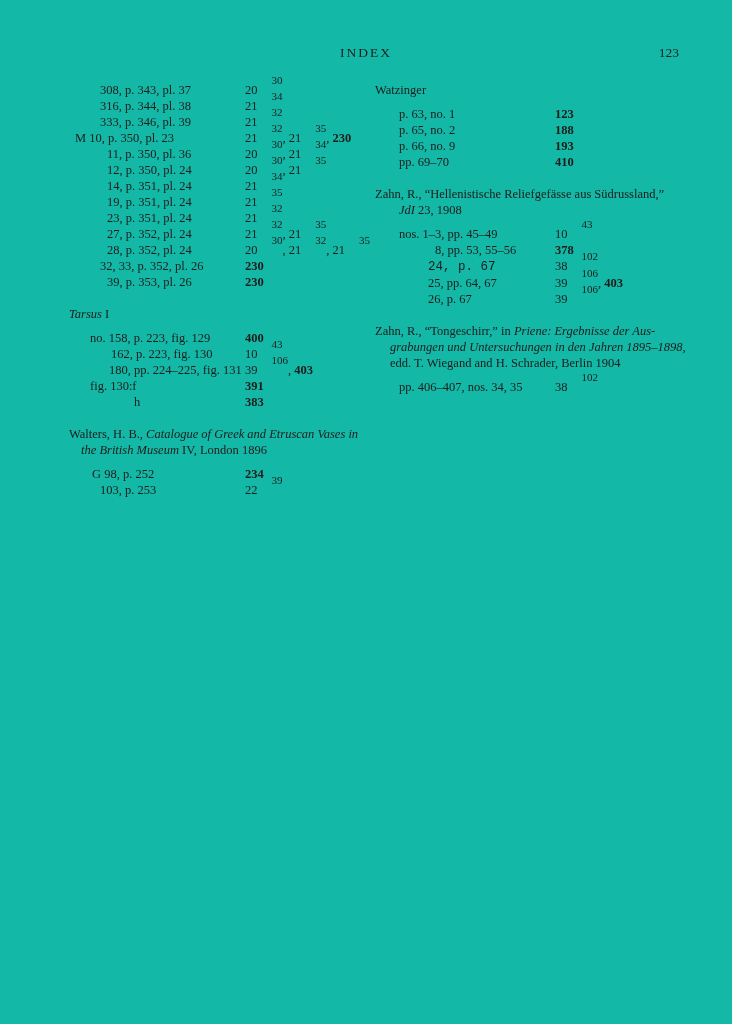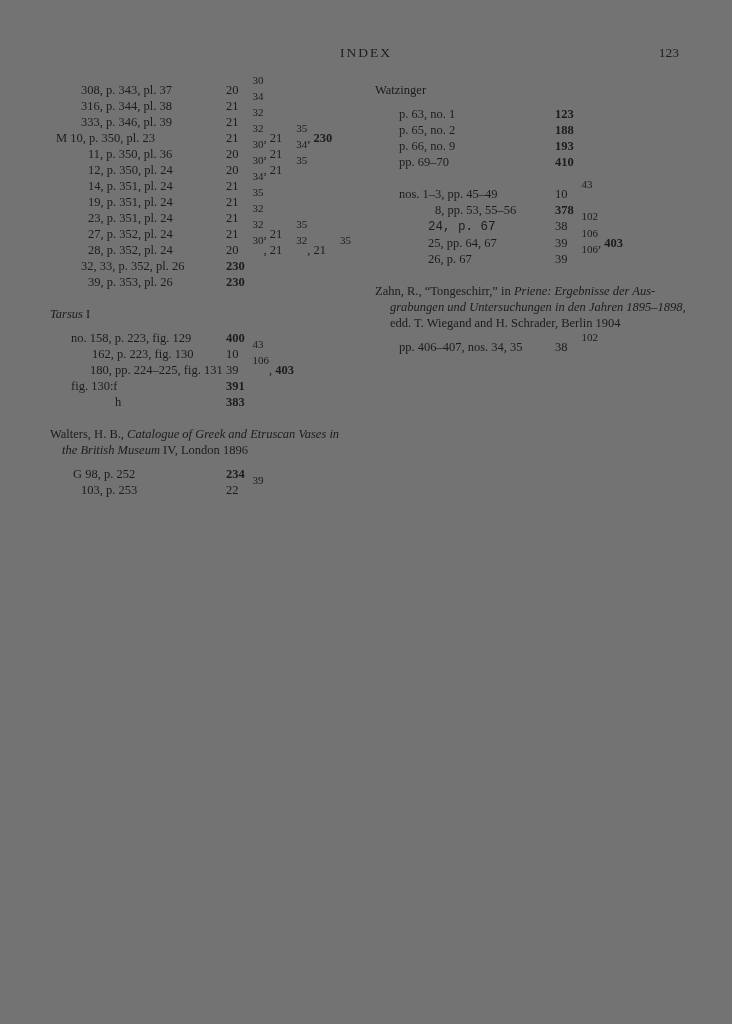--- a/index.html
+++ b/index.html
@@ -6,21 +6,21 @@
   body {
     width: 732px; height: 1024px;
     background: #fcfbf8;
     font-family: "Liberation Serif", "DejaVu Serif", serif;
     color: #1c1c1c;
     -webkit-font-smoothing: antialiased;
   }
   .page {
     position: relative;
     width: 732px; height: 1024px;
-    background: #737373;
+    background: #14b8a6;
     font-size: 12.5px;
     line-height: 16px;
     overflow: hidden;
   }
   .page-header {
     position: absolute;
     top: 45px; left: 0; right: 0;
     height: 18px;
   }
   .header-title {
@@ -28,21 +28,21 @@
     text-align: center;
     font-size: 13.5px;
     letter-spacing: 2px;
   }
   .page-number {
     position: absolute;
     top: 0; right: 53px;
     font-size: 13.5px;
   }
   .col { position: absolute; top: 82px; }
-  .col-left  { left: 50px;  width: 306px; --tab: 176px; }
+  .col-left  { left: 69px;  width: 306px; --tab: 176px; }
   .col-right { left: 375px; width: 336px; --tab: 180px; }
 
   .blk + .blk { margin-top: 16px; }
   .heading-blk + .rows-blk { margin-top: 8px; }
 
   .hline { white-space: nowrap; }
   .it { font-style: italic; }
 
   .row { position: relative; white-space: nowrap; }
   .loc { display: inline-block; }
@@ -106,20 +106,24 @@
   <div class="col col-right" id="col-right">
       <div class="blk heading-blk">
         <div class="hline"><span>Watzinger</span></div>
       </div>
       <div class="blk rows-blk">
         <div class="row"><span class="loc" style="padding-left: 24px;">p. 63, no. 1</span><span class="refs"><span class="ref bold">123</span></span></div>
         <div class="row"><span class="loc" style="padding-left: 24px;">p. 65, no. 2</span><span class="refs"><span class="ref bold">188</span></span></div>
         <div class="row"><span class="loc" style="padding-left: 24px;">p. 66, no. 9</span><span class="refs"><span class="ref bold">193</span></span></div>
         <div class="row"><span class="loc" style="padding-left: 24px;">pp. 69–70</span><span class="refs"><span class="ref bold">410</span></span></div>
       </div>
+      <div class="blk heading-blk">
+        <div class="hline"><span>Zahn, R., “Hellenistische Reliefgefässe aus Südrussland,”</span></div>
+        <div class="hline" style="padding-left: 24px;"><span class="it">JdI</span><span> 23, 1908</span></div>
+      </div>
       <div class="blk rows-blk">
         <div class="row"><span class="loc" style="padding-left: 24px;">nos. 1–3, pp. 45–49</span><span class="refs"><span class="ref">10<sup class="note">43</sup></span></span></div>
         <div class="row"><span class="loc" style="padding-left: 60px;">8, pp. 53, 55–56</span><span class="refs"><span class="ref bold">378</span></span></div>
         <div class="row"><span class="loc" style="padding-left: 53px; font-family: Liberation Mono, monospace;">24, p. 67</span><span class="refs"><span class="ref">38<sup class="note">102</sup></span></span></div>
         <div class="row"><span class="loc" style="padding-left: 53px;">25, pp. 64, 67</span><span class="refs"><span class="ref">39<sup class="note">106</sup></span><span class="sep">, </span><span class="ref bold">403</span></span></div>
         <div class="row"><span class="loc" style="padding-left: 53px;">26, p. 67</span><span class="refs"><span class="ref">39<sup class="note">106</sup></span></span></div>
       </div>
       <div class="blk heading-blk">
         <div class="hline"><span>Zahn, R., “Tongeschirr,” in </span><span class="it">Priene: Ergebnisse der Aus-</span></div>
         <div class="hline" style="padding-left: 15px;"><span class="it">grabungen und Untersuchungen in den Jahren 1895–1898,</span></div>

